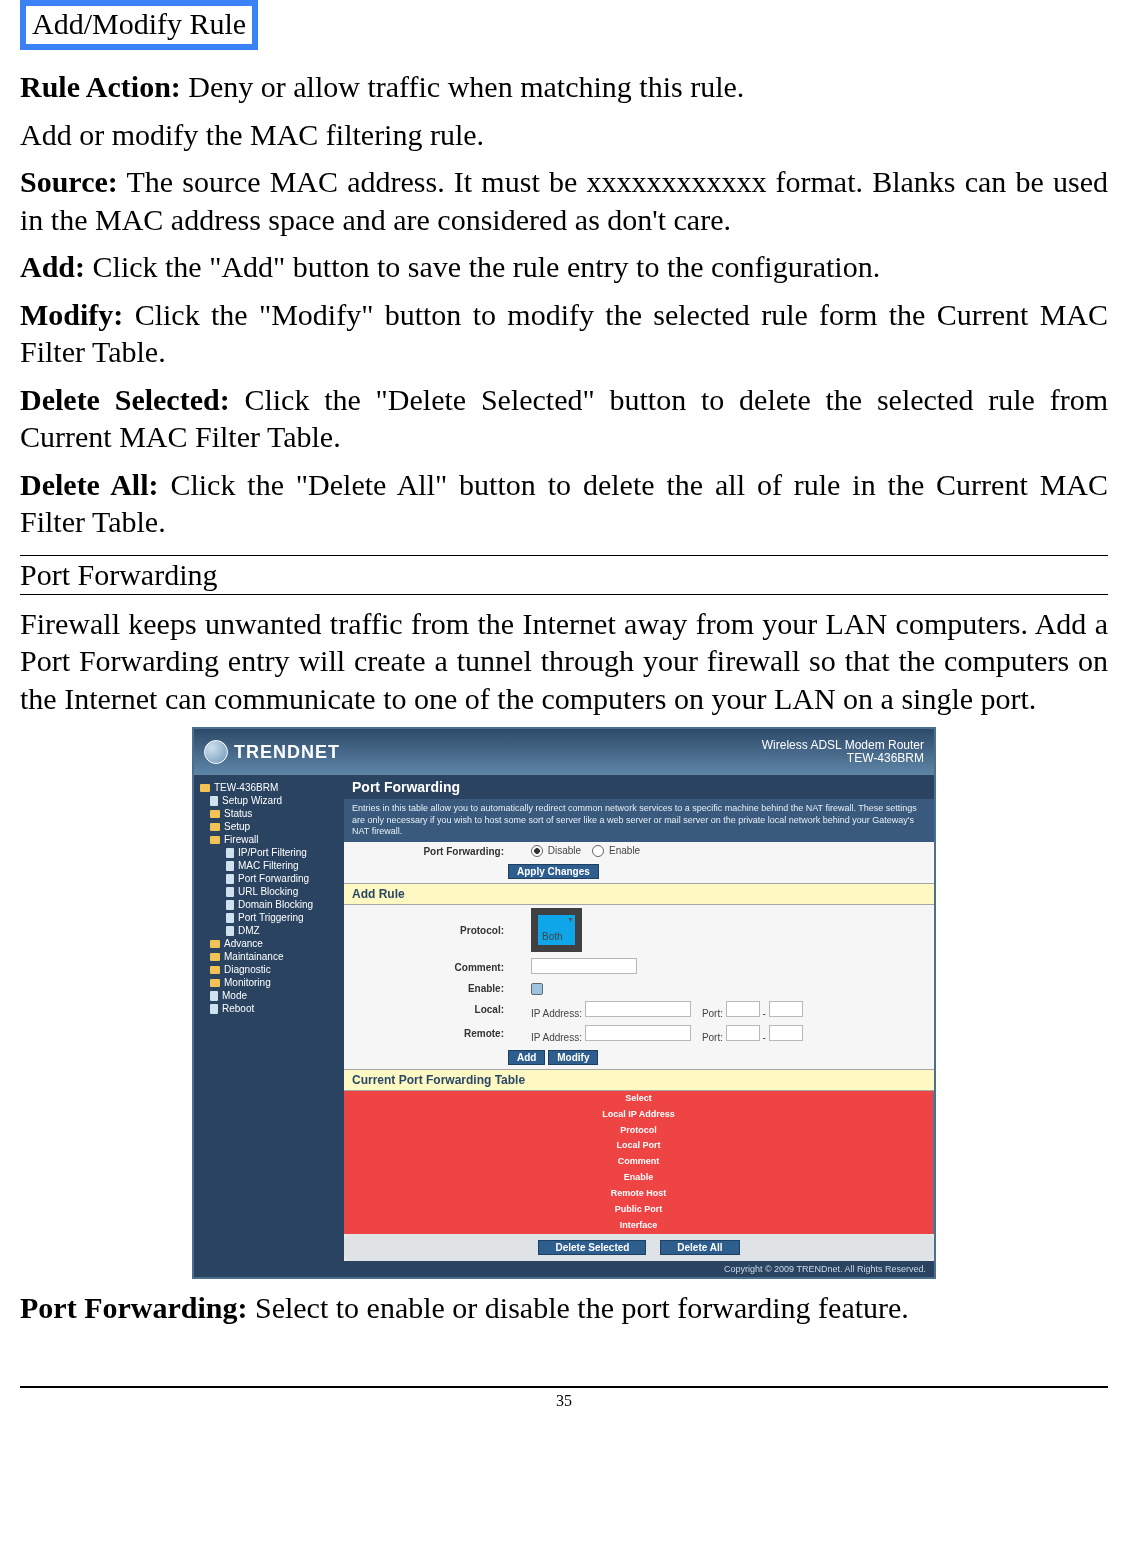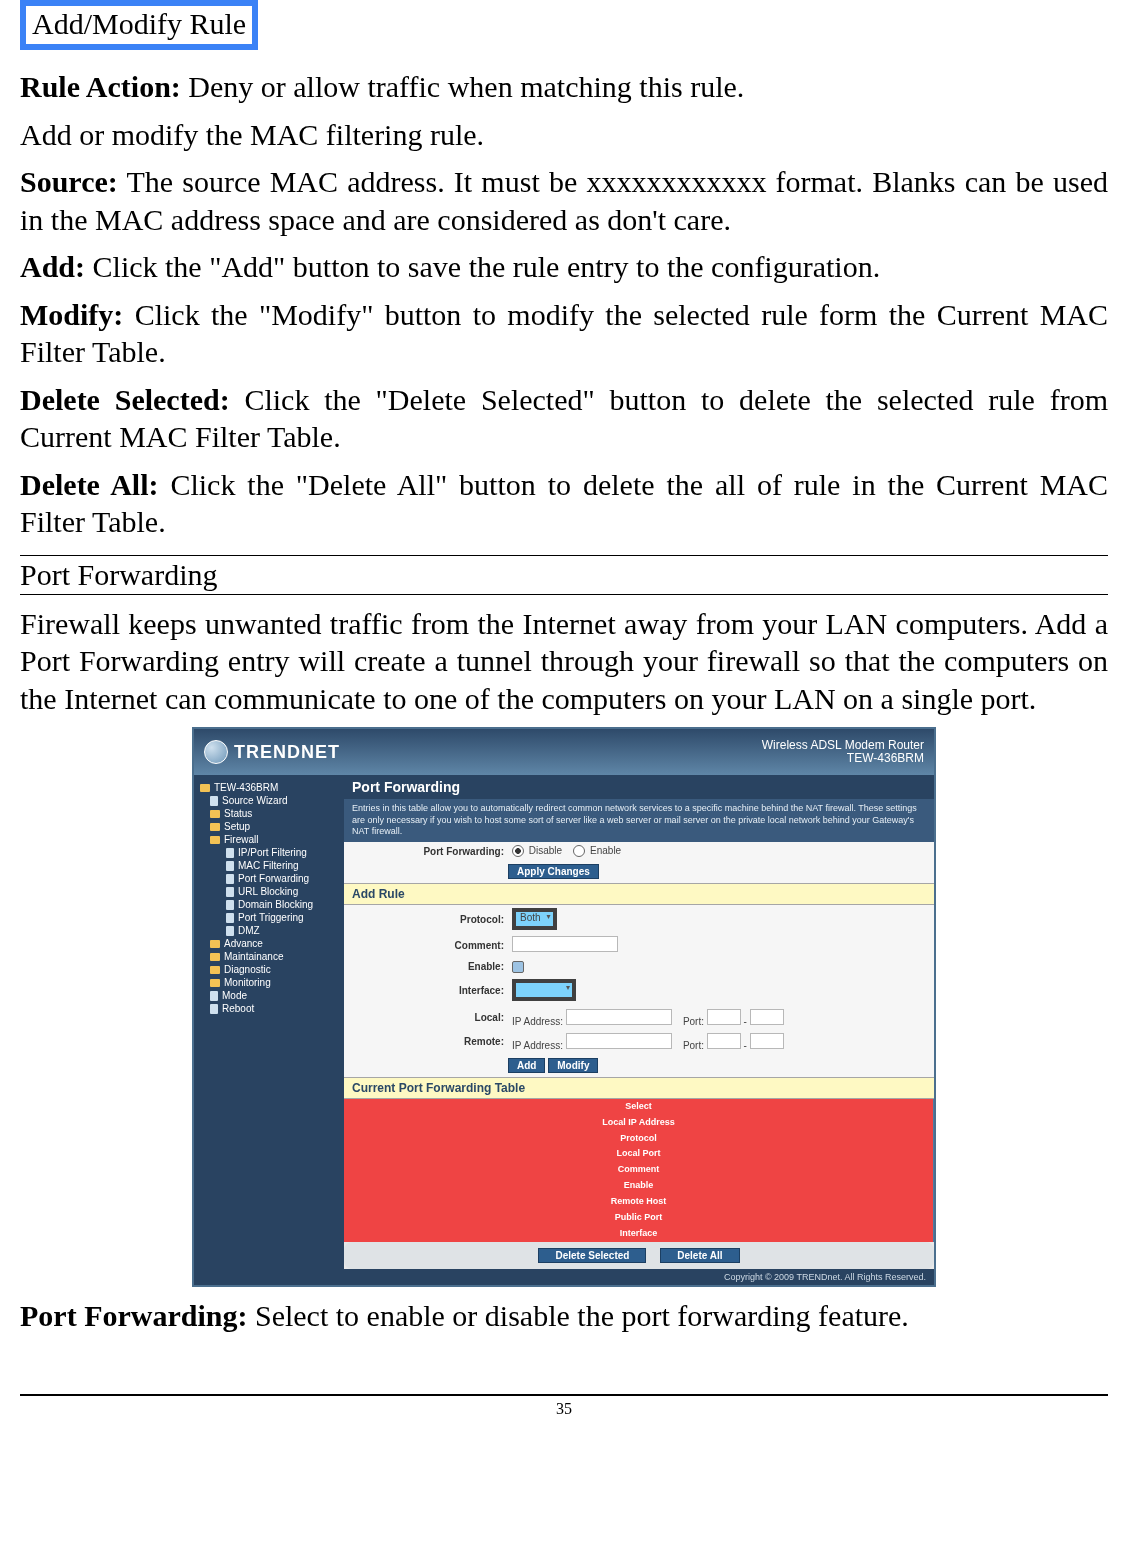--- a/index.html
+++ b/index.html
@@ -128,45 +128,45 @@
     font-size: 10px;
     background: #f6f6f6;
   }
   .form-row .lbl {
     width: 160px;
     text-align: right;
     padding-right: 8px;
     font-weight: bold;
     color: #333;
   }
-  .form-row .ctl { flex: 1; color: #444; }
+  .form-row .ctl { flex: 1; color: #444; margin-left: 19px; }
   .radio-dot, .checkbox-dot {
     display: inline-block;
     width: 10px; height: 10px; border: 1px solid #666;
     border-radius: 50%;
     vertical-align: middle;
     margin-right: 2px;
     background: #fff;
   }
   .checkbox-dot { border-radius: 2px; }
   .text-input {
     border: 1px solid #b8b8b8;
     background: #fff;
     height: 14px;
     padding: 0 2px;
     font-size: 10px;
     display: inline-block;
   }
   .ti-short { width: 100px; }
   .ti-port { width: 28px; }
   .select {
-    border: 4px solid #404040;
-    background: #7dd3fc;
+    border: 7px solid #404040;
+    background: #0ea5e9;
     height: 14px;
-    padding: 0 12px 0 4px;
+    padding: 16px 12px 0 4px;
     font-size: 10px;
     position: relative;
     display: inline-block;
   }
   .select::after {
     content: "▾";
     position: absolute; right: 2px; top: 0; font-size: 8px; color: #555;
   }
   .btn {
     background: #2d5e8e;
@@ -268,21 +268,21 @@
       <div class="router-body">
 
         <div class="sidebar">
           <div class="sb-item">
             <span class="icon-folder"></span>
             <span>TEW-436BRM</span>
           </div>
           <div id="sidebar-items">
               <div class="sb-item indent1">
                 <span class="icon-file"></span>
-                <span>Source Wizard</span>
+                <span>Setup Wizard</span>
               </div>
               <div class="sb-item indent1">
                 <span class="icon-folder"></span>
                 <span>Status</span>
               </div>
               <div class="sb-item indent1">
                 <span class="icon-folder"></span>
                 <span>Setup</span>
               </div>
               <div class="sb-item indent1">
@@ -368,24 +368,20 @@
             <span class="lbl">Protocol:</span>
             <span class="ctl"><span class="select">Both</span></span>
           </div>
           <div class="form-row">
             <span class="lbl">Comment:</span>
             <span class="ctl"><span class="text-input ti-short"></span></span>
           </div>
           <div class="form-row">
             <span class="lbl">Enable:</span>
             <span class="ctl"><span class="checkbox-dot" style="background:linear-gradient(#9dc3e3,#9dc3e3);"></span></span>
-          </div>
-          <div class="form-row">
-            <span class="lbl">Interface:</span>
-            <span class="ctl"><span class="select" style="width:40px;"></span></span>
           </div>
           <div class="form-row">
             <span class="lbl">Local:</span>
             <span class="ctl">
               <span>IP Address:</span>
               <span class="text-input ti-short"></span>
               &nbsp;&nbsp;
               <span>Port:</span>
               <span class="text-input ti-port"></span>
               <span>-</span>

